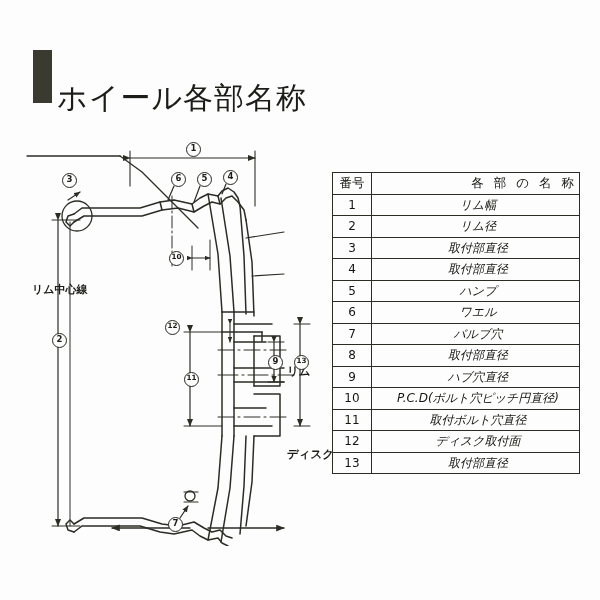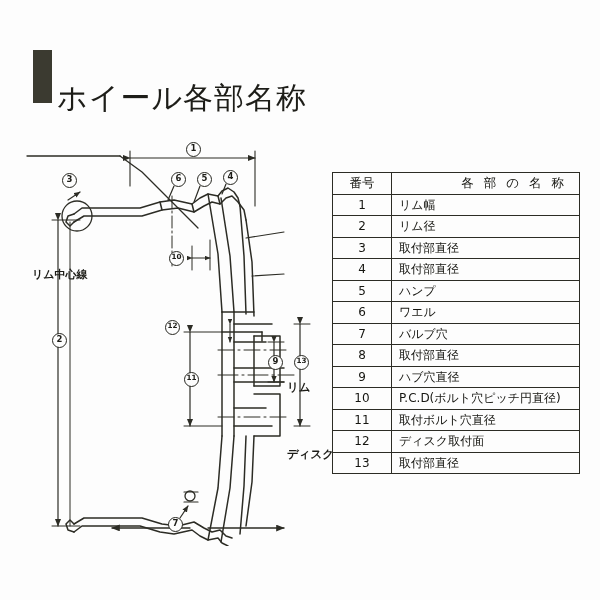--- a/index.html
+++ b/index.html
@@ -36,45 +36,45 @@
   }
   .tbl-wrap { position:absolute; left:332px; top:172px; width:248px; }
   table.legend {
     border-collapse:collapse;
     width:248px;
     font-size:12px;
     color:#151510;
   }
   table.legend td, table.legend th {
     border:1px solid #2c2c25;
-    padding:0 12px;
+    padding:0 2px;
     height:20.5px;
     line-height:20.5px;
     font-weight:normal;
     background:transparent;
   }
   table.legend th { font-size:12.5px; }
   .c-num { width:34px; text-align:center; }
-  .c-name { text-align:left; padding-left:7px !important; }
+  .c-name { text-align:center; padding-left:7px !important;font-style:italic; }
   .hdr-num { text-align:center; letter-spacing:0px; }
   .hdr-name { text-align:right; letter-spacing:3px; }
 
   
   .diagram { position:absolute; left:22px; top:136px; width:300px; height:410px; }
   svg.dg { position:absolute; left:0; top:0; }
 
   .lbl {
     position:absolute;
     font-size:11.5px;
     color:#1d1d18;
     white-space:nowrap;
     font-weight:bold;
   }
-  .lbl-rimcl { left:10px; top:131px; font-size:11px; }
-  .lbl-rim   { left:265px; top:244px; }
+  .lbl-rimcl { left:10px; top:146px; font-size:11px; }
+  .lbl-rim   { left:265px; top:228px; }
   .lbl-disc  { left:265px; top:278px;margin-top:33px; }
 
   .cnum {
     position:absolute;
     width:13px; height:13px;
     border:1.6px solid #262620;
     border-radius:50%;
     font-size:8.5px;
     line-height:10px;
     text-align:center;

